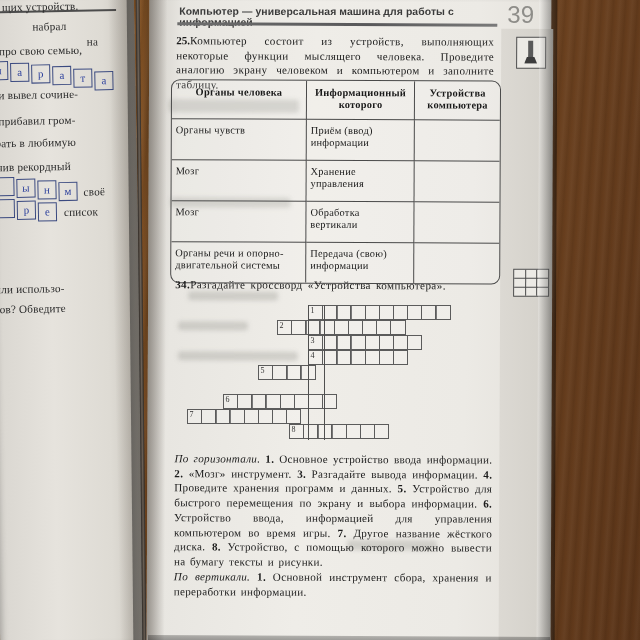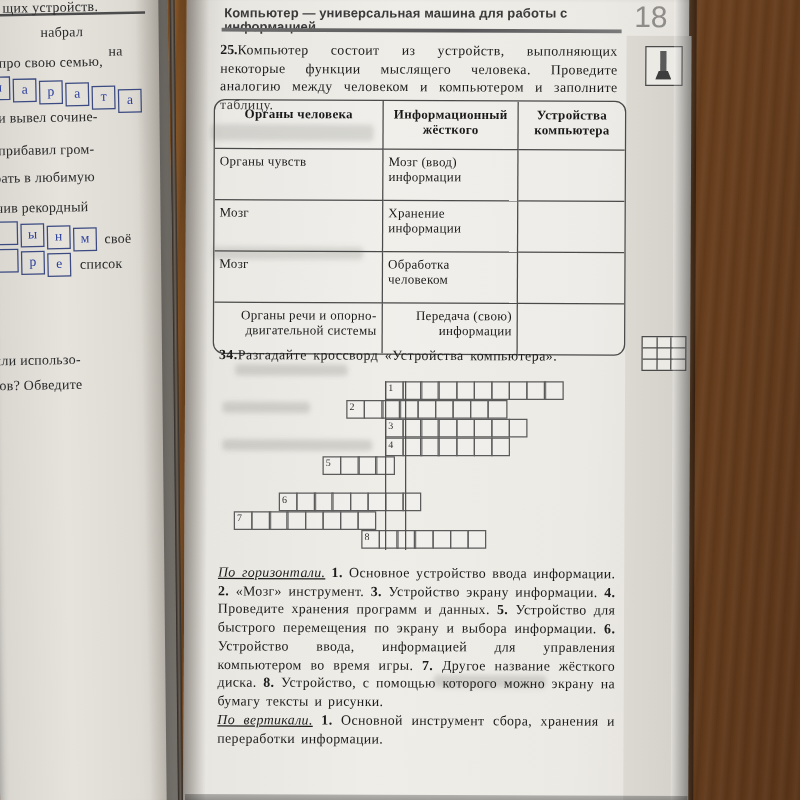--- a/index.html
+++ b/index.html
@@ -132,21 +132,21 @@
   #tbl td,#tbl th{
     border-right:1.4px solid #4a4a4a;
     border-bottom:1.3px solid #4a4a4a;
     padding:5px 4px;
     font-size:10.4px;line-height:12.4px;color:#191919;
     vertical-align:top;
     letter-spacing:.25px;
   }
   #tbl th{text-align:center;font-weight:bold;padding:6px 4px 7px;}
   #tbl tr td:last-child,#tbl tr th:last-child{border-right:none;margin-top:32px;}
-  #tbl tr:last-child td{border-bottom:none;text-align:right;}
+  #tbl tr:last-child td{border-bottom:none;}
   .col-a{width:41%;}
   .col-b{width:33%;}
   .col-c{width:26%;}
   .cell-h{height:30px;}
 
   
   #ex23{
     position:absolute;left:27px;top:287px;width:318px;
     font-size:11.1px;color:#1c1c1c;letter-spacing:.4px;word-spacing:2px;
   }
@@ -176,21 +176,21 @@
   }
 
   
   .clues{
     position:absolute;left:27px;width:318px;
     font-size:11.1px;line-height:14.7px;color:#1c1c1c;
     text-align:justify;letter-spacing:.3px;word-spacing:1.6px;
   }
   #clues-across{top:460px;}
   #clues-down{top:578px;}
-  .clues .hdr{font-style:italic;text-decoration:underline;}
+  .clues .hdr{font-style:italic;}
   .clues b{font-weight:bold;}
 
   
   #page-bottom{
     position:absolute;left:148px;top:636px;width:402px;height:14px;
     background:linear-gradient(180deg,rgba(0,0,0,.25),rgba(0,0,0,.55));
     transform:rotate(0.25deg);
   }
   #right-edge{
     position:absolute;left:538px;top:-10px;width:18px;height:660px;
@@ -252,62 +252,62 @@
   <div class="ghost" style="left:20px;top:108px;width:130px;height:13px;"></div>
   <div class="ghost" style="left:22px;top:206px;width:120px;height:10px;"></div>
   <div class="ghost" style="left:40px;top:300px;width:90px;height:9px;"></div>
   <div class="ghost" style="left:30px;top:330px;width:70px;height:9px;"></div>
   <div class="ghost" style="left:30px;top:360px;width:120px;height:9px;"></div>
   <div class="ghost" style="left:200px;top:548px;width:90px;height:10px;"></div>
 
   <div id="margin-band"></div>
 
   <div id="running-head">Компьютер — универсальная машина для работы с информацией</div>
-  <div id="page-number">18</div>
+  <div id="page-number">39</div>
   <div id="head-rule"></div>
 
   <div class="marg-icon" id="icon-pen">
     <div class="nib"></div>
       <div class="tip"></div>
   </div>
 
   <div class="marg-icon" id="icon-grid">
     <i style="left:0;top:8px;width:34px;height:1.4px;"></i>
     <i style="left:0;top:17px;width:34px;height:1.4px;"></i>
     <i style="left:11px;top:0;width:1.4px;height:26px;"></i>
     <i style="left:22px;top:0;width:1.4px;height:26px;"></i>
   </div>
 
   <div id="ex22">
-    <span class="num">25.</span><span class="body">Компьютер состоит из устройств, выполняющих некоторые функции мыслящего человека. Проведите аналогию между человеком и компьютером и заполните таблицу.</span>
+    <span class="num">25.</span><span class="body">Компьютер состоит из устройств, выполняющих некоторые функции мыслящего человека. Проведите аналогию экрану человеком и компьютером и заполните таблицу.</span>
   </div>
 
   <div id="tbl">
     <table>
       <thead>
         <tr>
           <th class="col-a">Органы человека</th>
-          <th class="col-b">Информационный жёсткого</th>
+          <th class="col-b">Информационный которого</th>
           <th class="col-c">Устройства компьютера</th>
         </tr>
       </thead>
       <tbody>
         <tr>
           <td class="cell-h">Органы чувств</td>
-          <td>Мозг (ввод) информации</td>
+          <td>Приём (ввод) информации</td>
           <td></td>
         </tr>
         <tr>
           <td class="cell-h">Мозг</td>
-          <td>Хранение информации</td>
+          <td>Хранение управления</td>
           <td></td>
         </tr>
         <tr>
           <td class="cell-h">Мозг</td>
-          <td>Обработка человеком</td>
+          <td>Обработка вертикали</td>
           <td></td>
         </tr>
         <tr>
           <td class="cell-h">Органы речи и опорно-двигательной системы</td>
           <td>Передача (свою) информации</td>
           <td></td>
         </tr>
       </tbody>
     </table>
   </div>
@@ -316,31 +316,31 @@
     <span class="num">34.</span><span>Разгадайте кроссворд «Устройства компьютера».</span>
   </div>
 
   <div class="clues" id="clues-across">
     <span class="hdr">По горизонтали.</span>
     <b>1.</b>
     <span>Основное устройство ввода информации.</span>
     <b>2.</b>
     <span>«Мозг» инструмент.</span>
     <b>3.</b>
-    <span>Устройство экрану информации.</span>
+    <span>Разгадайте вывода информации.</span>
     <b>4.</b>
     <span>Проведите хранения программ и данных.</span>
     <b>5.</b>
     <span>Устройство для быстрого перемещения по экрану и выбора информации.</span>
     <b>6.</b>
     <span>Устройство ввода, информацией для управления компьютером во время игры.</span>
     <b>7.</b>
     <span>Другое название жёсткого диска.</span>
     <b>8.</b>
-    <span>Устройство, с помощью которого можно экрану на бумагу тексты и рисунки.</span>
+    <span>Устройство, с помощью которого можно вывести на бумагу тексты и рисунки.</span>
   </div>
 
   <div class="clues" id="clues-down">
     <span class="hdr">По вертикали.</span>
     <b>1.</b>
     <span>Основной инструмент сбора, хранения и переработки информации.</span>
   </div>
 </div>
 
 <div id="crossword">

